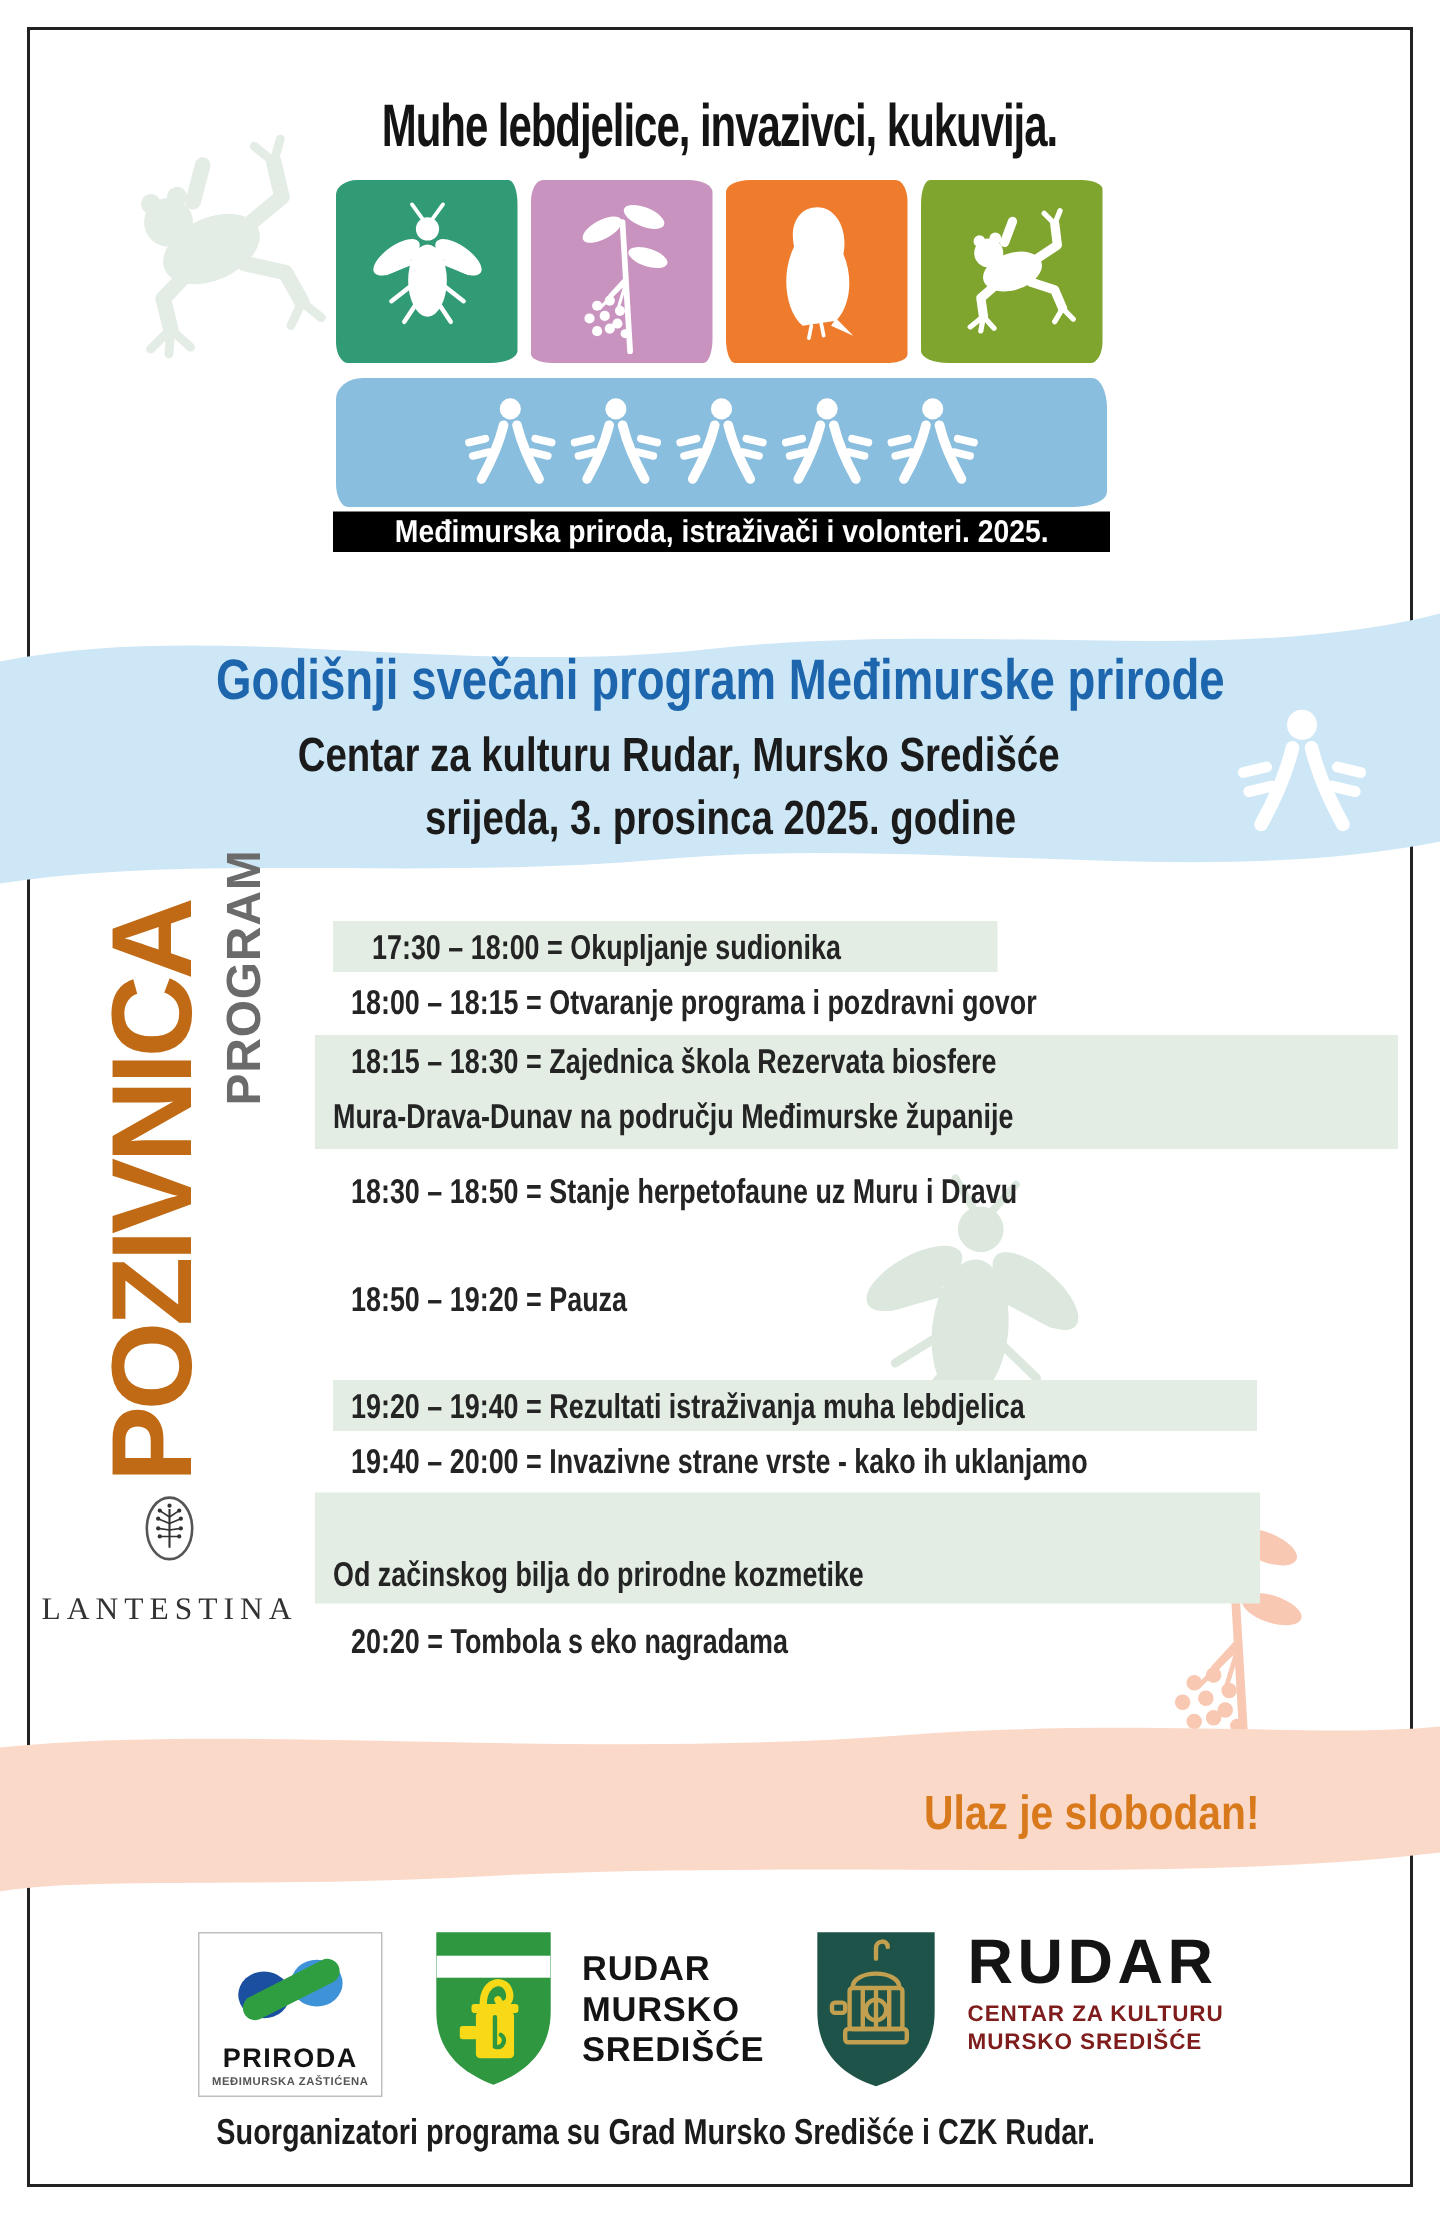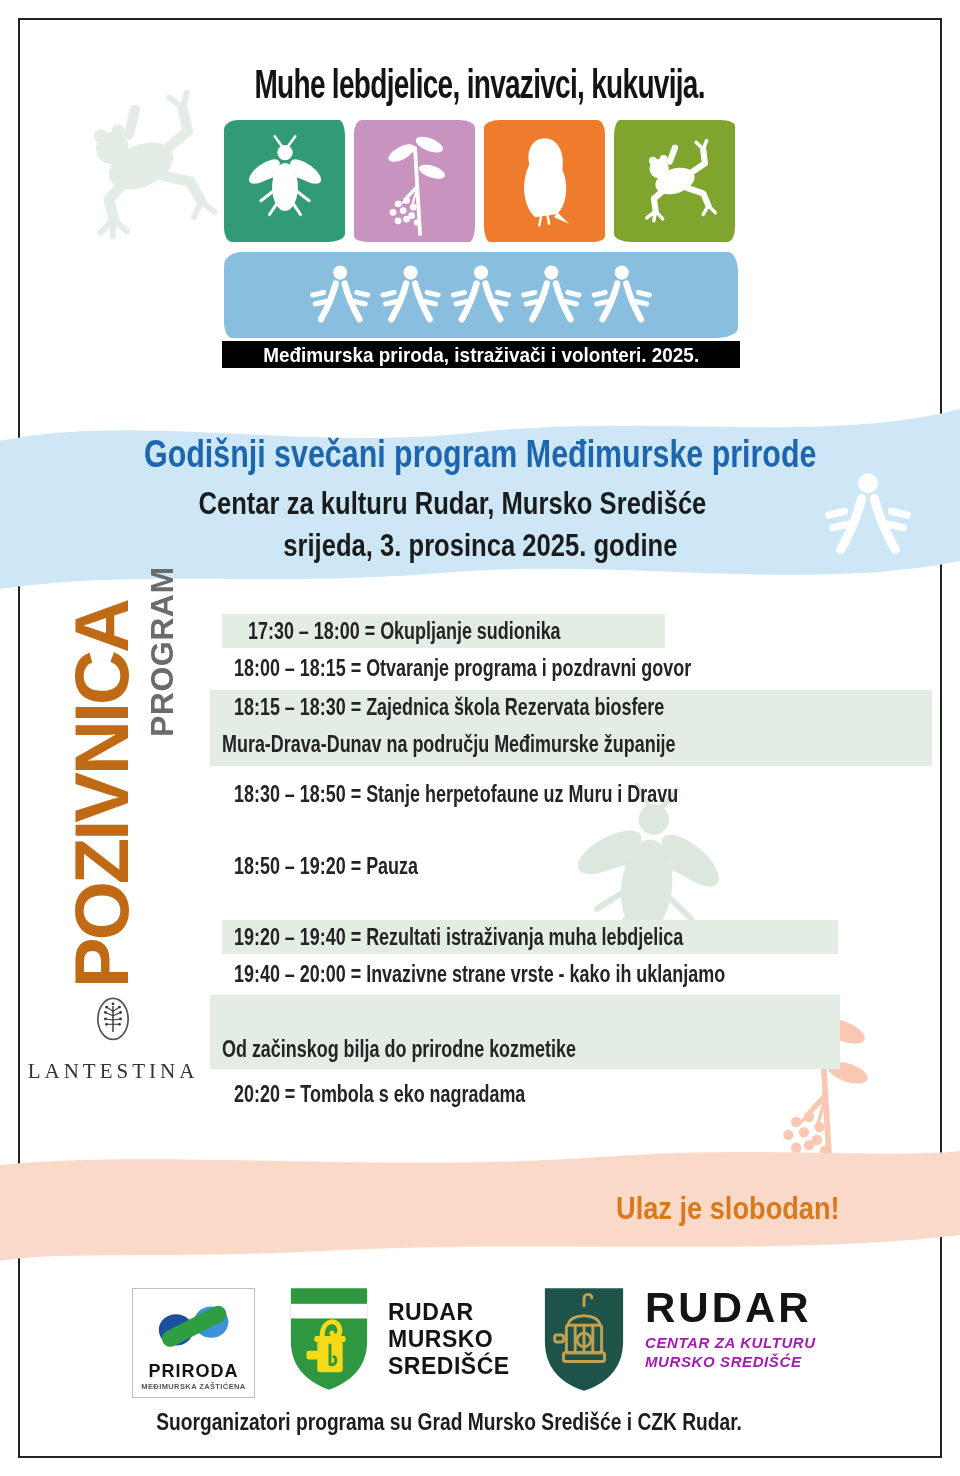--- a/index.html
+++ b/index.html
@@ -50,22 +50,22 @@
 
   .wave-pink{top:1143px;left:0;width:960px;height:132px;}
   .admission{top:1190px;left:600px;width:240px;font-size:32px;font-weight:900;color:#d8791c;margin-left:16px;}
 
   .priroda-box{left:132px;top:1288px;width:121px;height:108px;background:#fff;border:1px solid #bfbfbf;text-align:center;}
   .priroda-title{font-size:18px;font-weight:700;letter-spacing:1px;color:#141414;margin-top:2px;}
   .priroda-sub{font-size:7.5px;font-weight:700;color:#555;letter-spacing:0.4px;}
   .city-text{left:388px;top:1299px;font-size:23px;font-weight:700;line-height:27px;letter-spacing:0.5px;color:#141414;}
   .rudar-text{left:645px;top:1286px;}
   .rudar-title{font-size:42px;font-weight:900;letter-spacing:3px;color:#141414;line-height:44px;}
-  .rudar-sub{font-size:15px;font-weight:700;color:#a21caf;letter-spacing:0.6px;line-height:19px;margin-top:3px;font-style:italic;}
-  .footnote{top:1408px;left:12px;width:875px;text-align:center;font-size:24px;font-weight:700;color:#1c1c1c;}
+  .rudar-sub{font-size:15px;font-weight:700;color:#7f1d1d;letter-spacing:0.6px;line-height:19px;margin-top:3px;}
+  .footnote{top:1408px;left:0;width:875px;text-align:center;font-size:24px;font-weight:700;color:#1c1c1c;}
 </style>
 </head>
 <body>
 
 <svg width="0" height="0" style="position:absolute" aria-hidden="true">
   <defs>
     <symbol id="sym-fly" viewBox="0 0 100 110">
       <ellipse cx="26" cy="44" rx="21" ry="9" fill="currentColor" transform="rotate(-35 26 44)"></ellipse>
       <ellipse cx="74" cy="44" rx="21" ry="9" fill="currentColor" transform="rotate(35 74 44)"></ellipse>
       <circle cx="50" cy="22" r="9" fill="currentColor"></circle>

